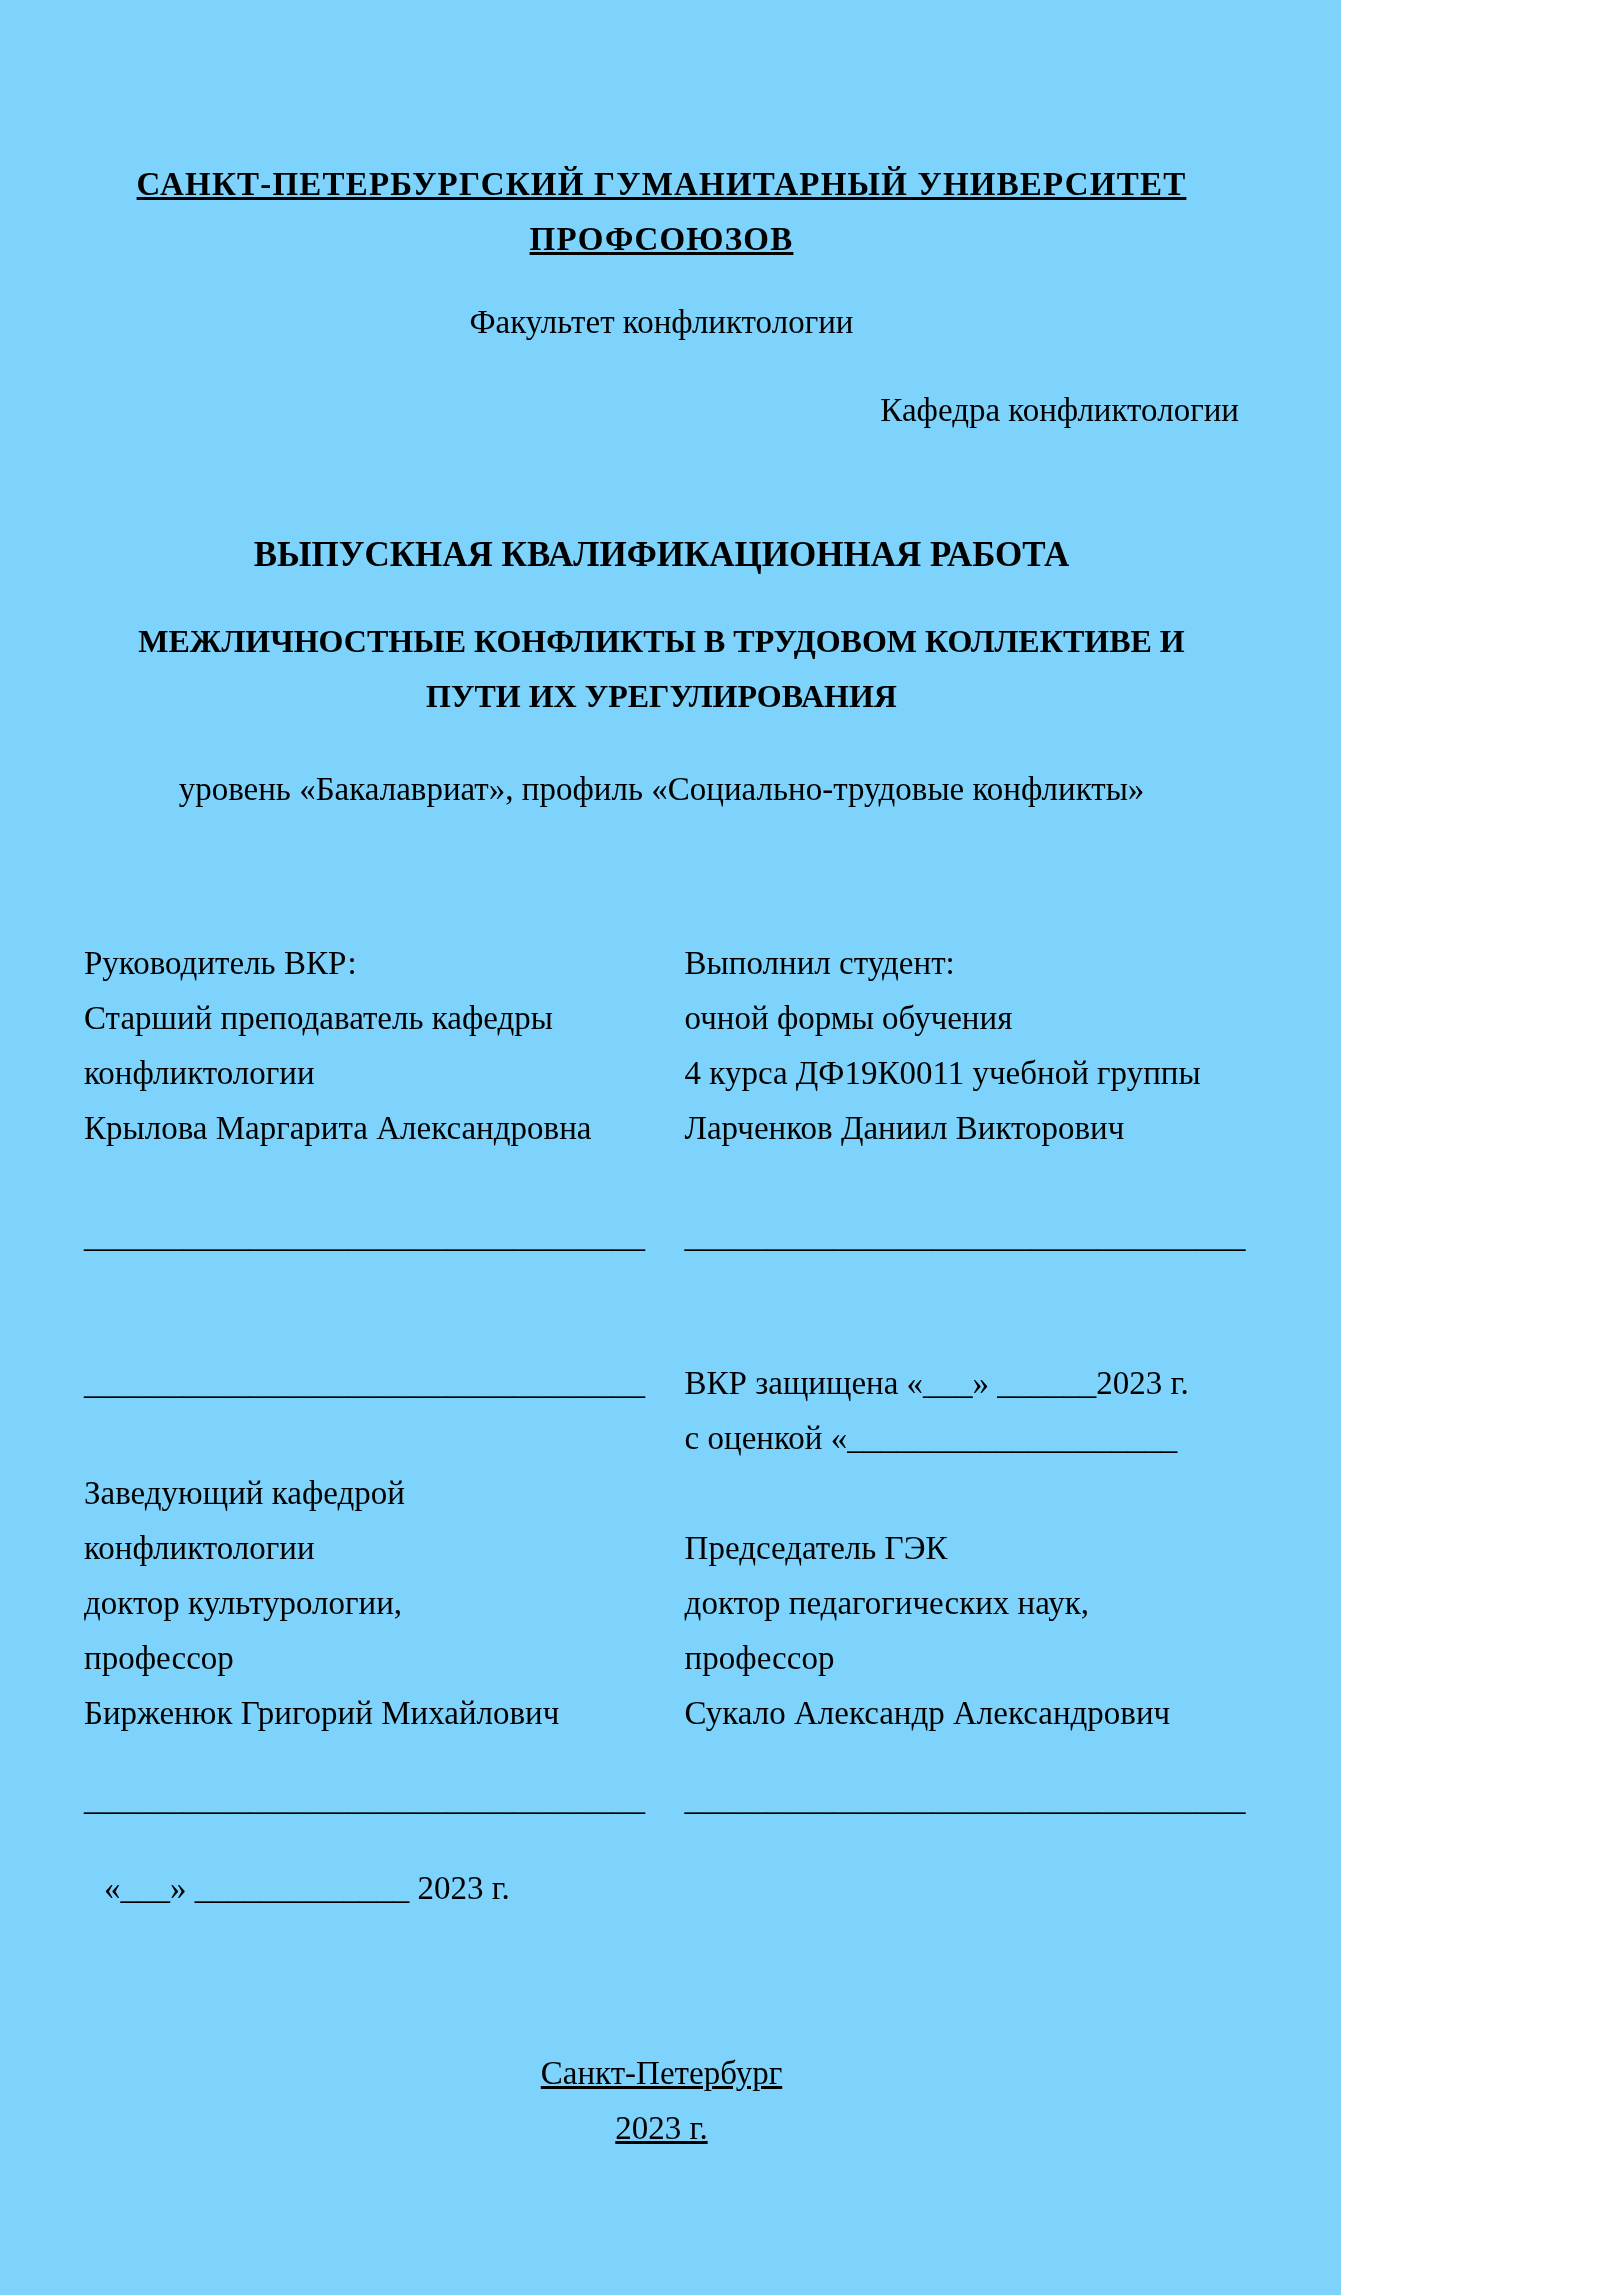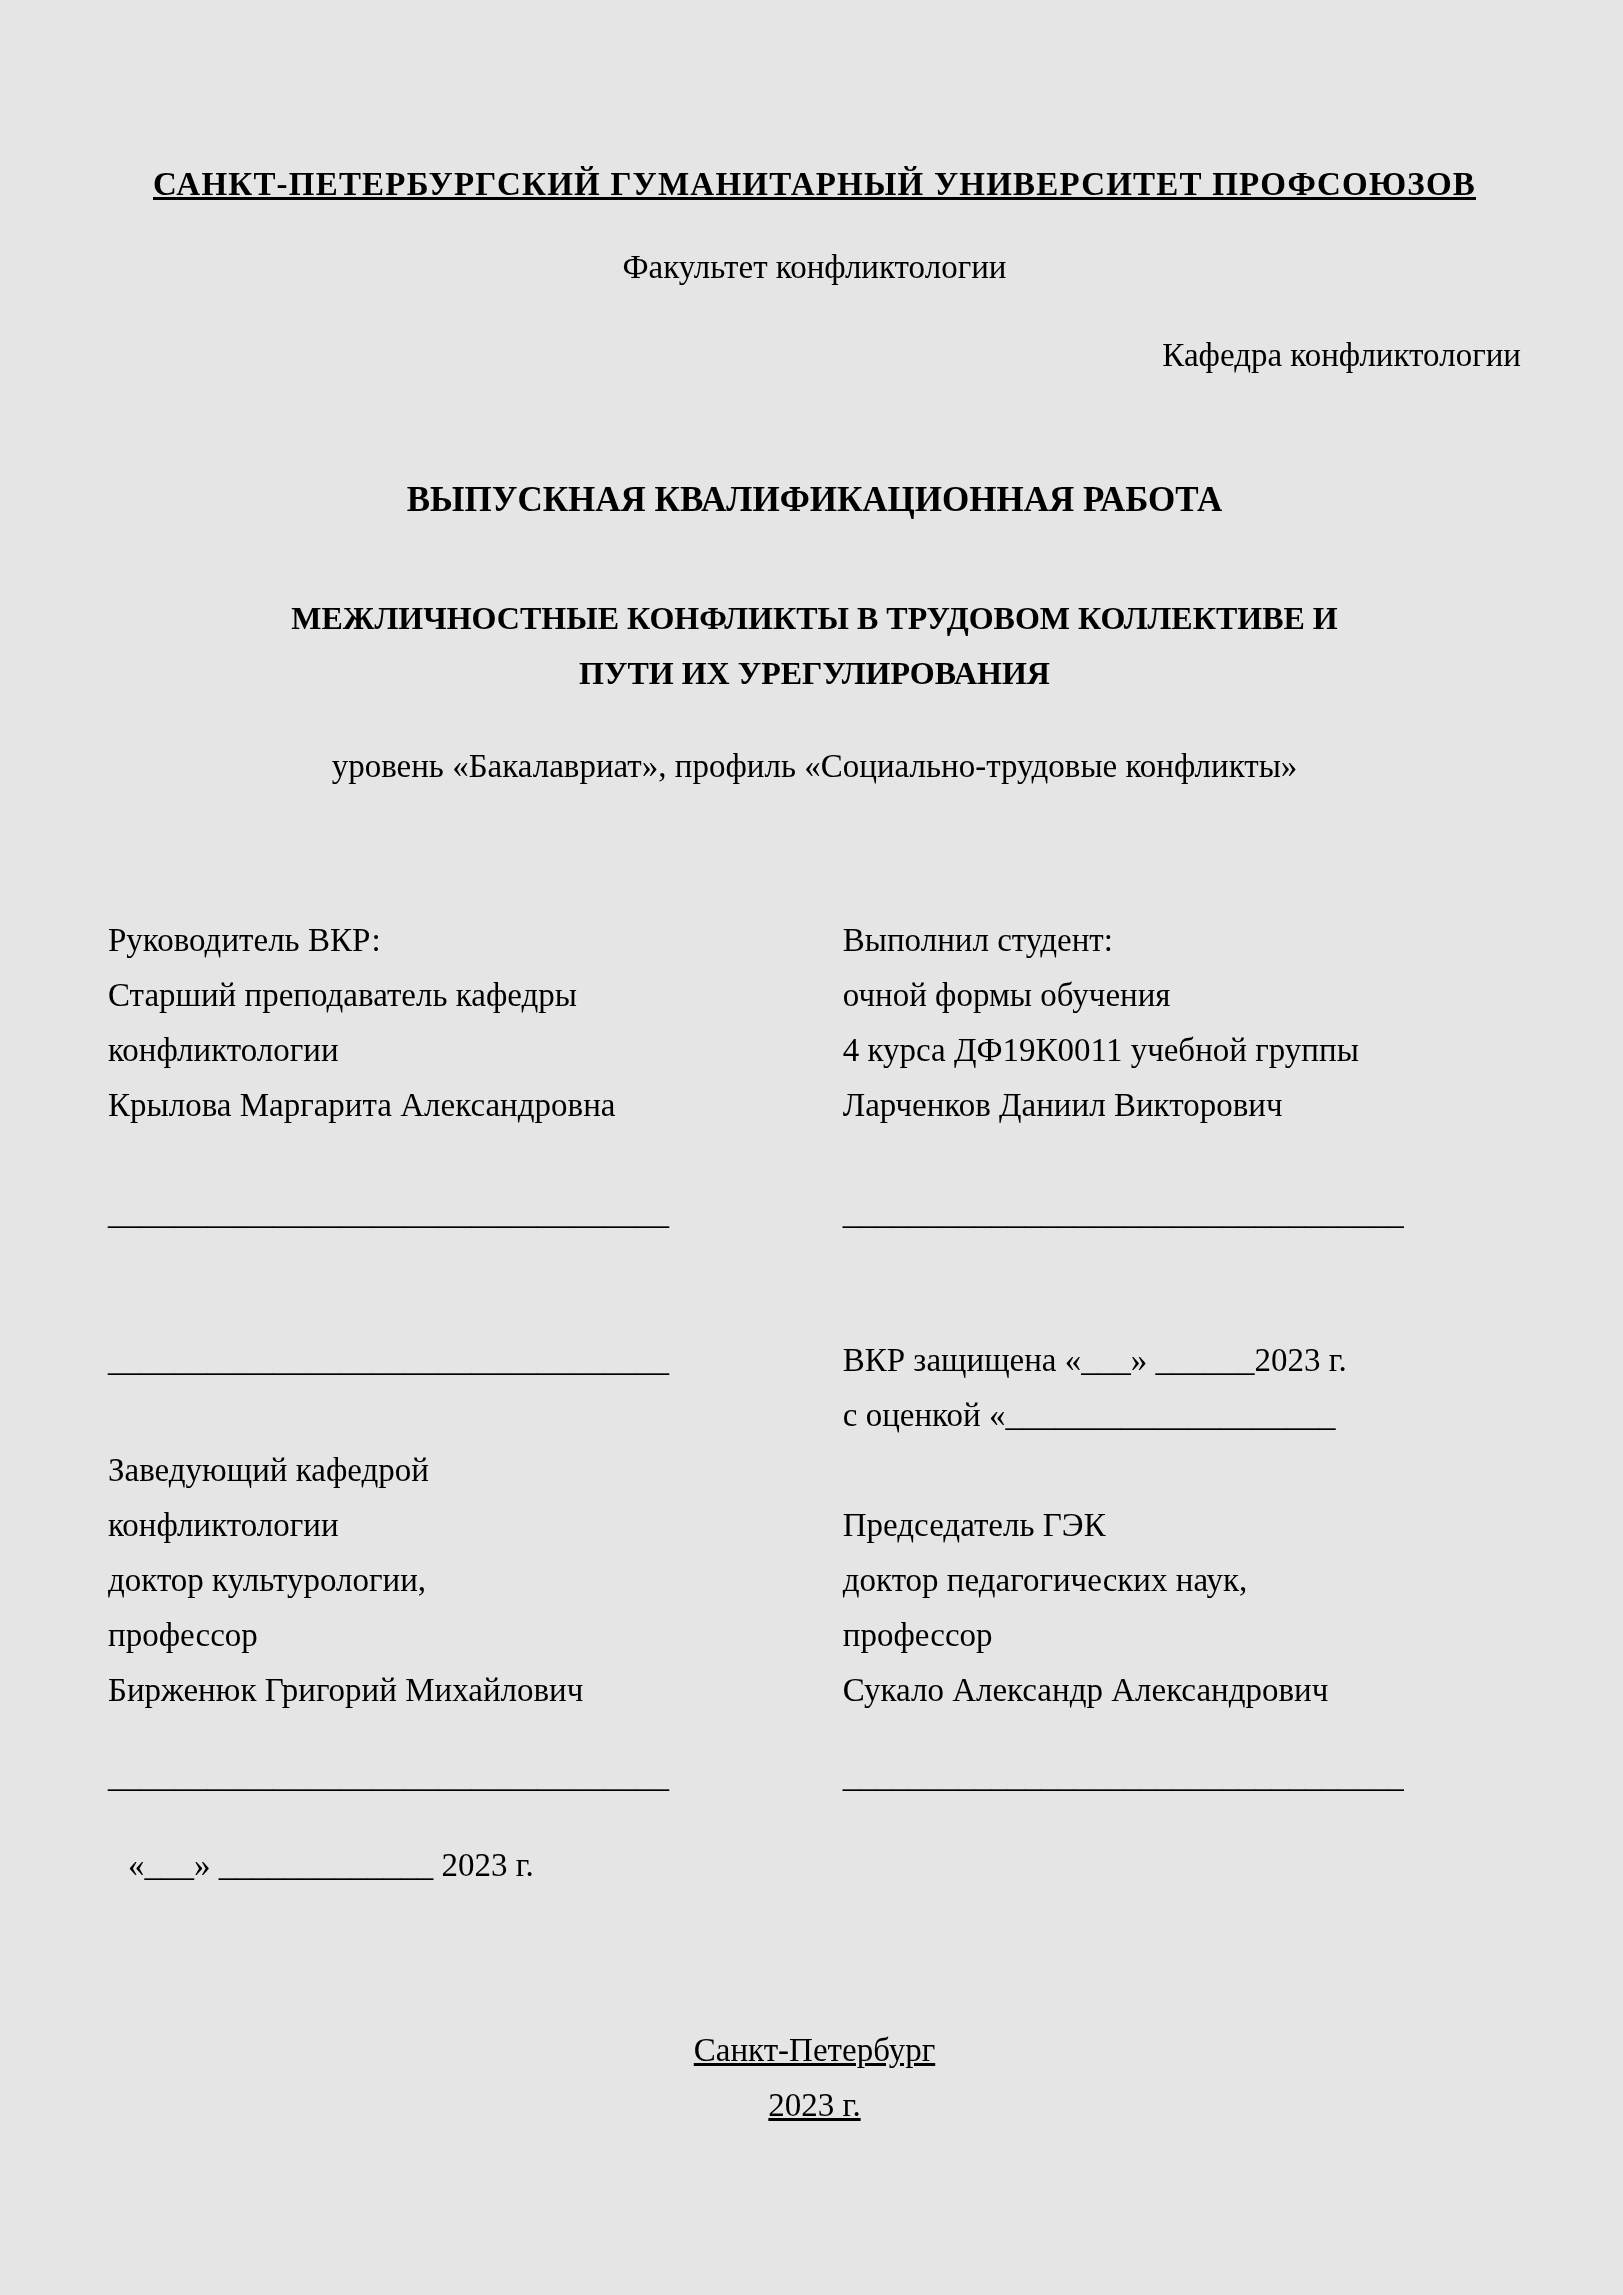--- a/index.html
+++ b/index.html
@@ -2,28 +2,28 @@
 <html style="font-size:12.6px"><head>
 <meta charset="utf-8">
 <style>
   html, body {
     margin: 0;
     padding: 0;
     background: #ffffff;
   }
   .page {
     position: relative;
-    width: 1623px;
+    width: 1341px;
     height: 2295px;
-    background: #e5e5e5;
+    background: #7dd3fc;
     color: #000000;
     font-family: "Liberation Serif", serif;
     font-size: 33px;
     box-sizing: border-box;
-    padding: 157px 102px 0 108px;
+    padding: 157px 102px 0 84px;
   }
   .ln {
     line-height: 55px;
     min-height: 55px;
   }
   .center { text-align: center; }
   .bold   { font-weight: normal; }
 
   .uni-header {
     font-weight: bold;
@@ -42,21 +42,21 @@
   .department {
     text-align: right;
     line-height: 55px;
     margin-bottom: 89px;
   }
   .work-type {
     font-weight: bold;
     font-size: 35px;
     text-align: center;
     line-height: 55px;
-    margin-bottom: 64px;
+    margin-bottom: 32px;
   }
   .thesis-title {
     font-weight: bold;
     font-size: 32px;
     text-align: center;
     line-height: 55px;
     white-space: pre-line;
     margin-bottom: 38px;
   }
   .direction {

